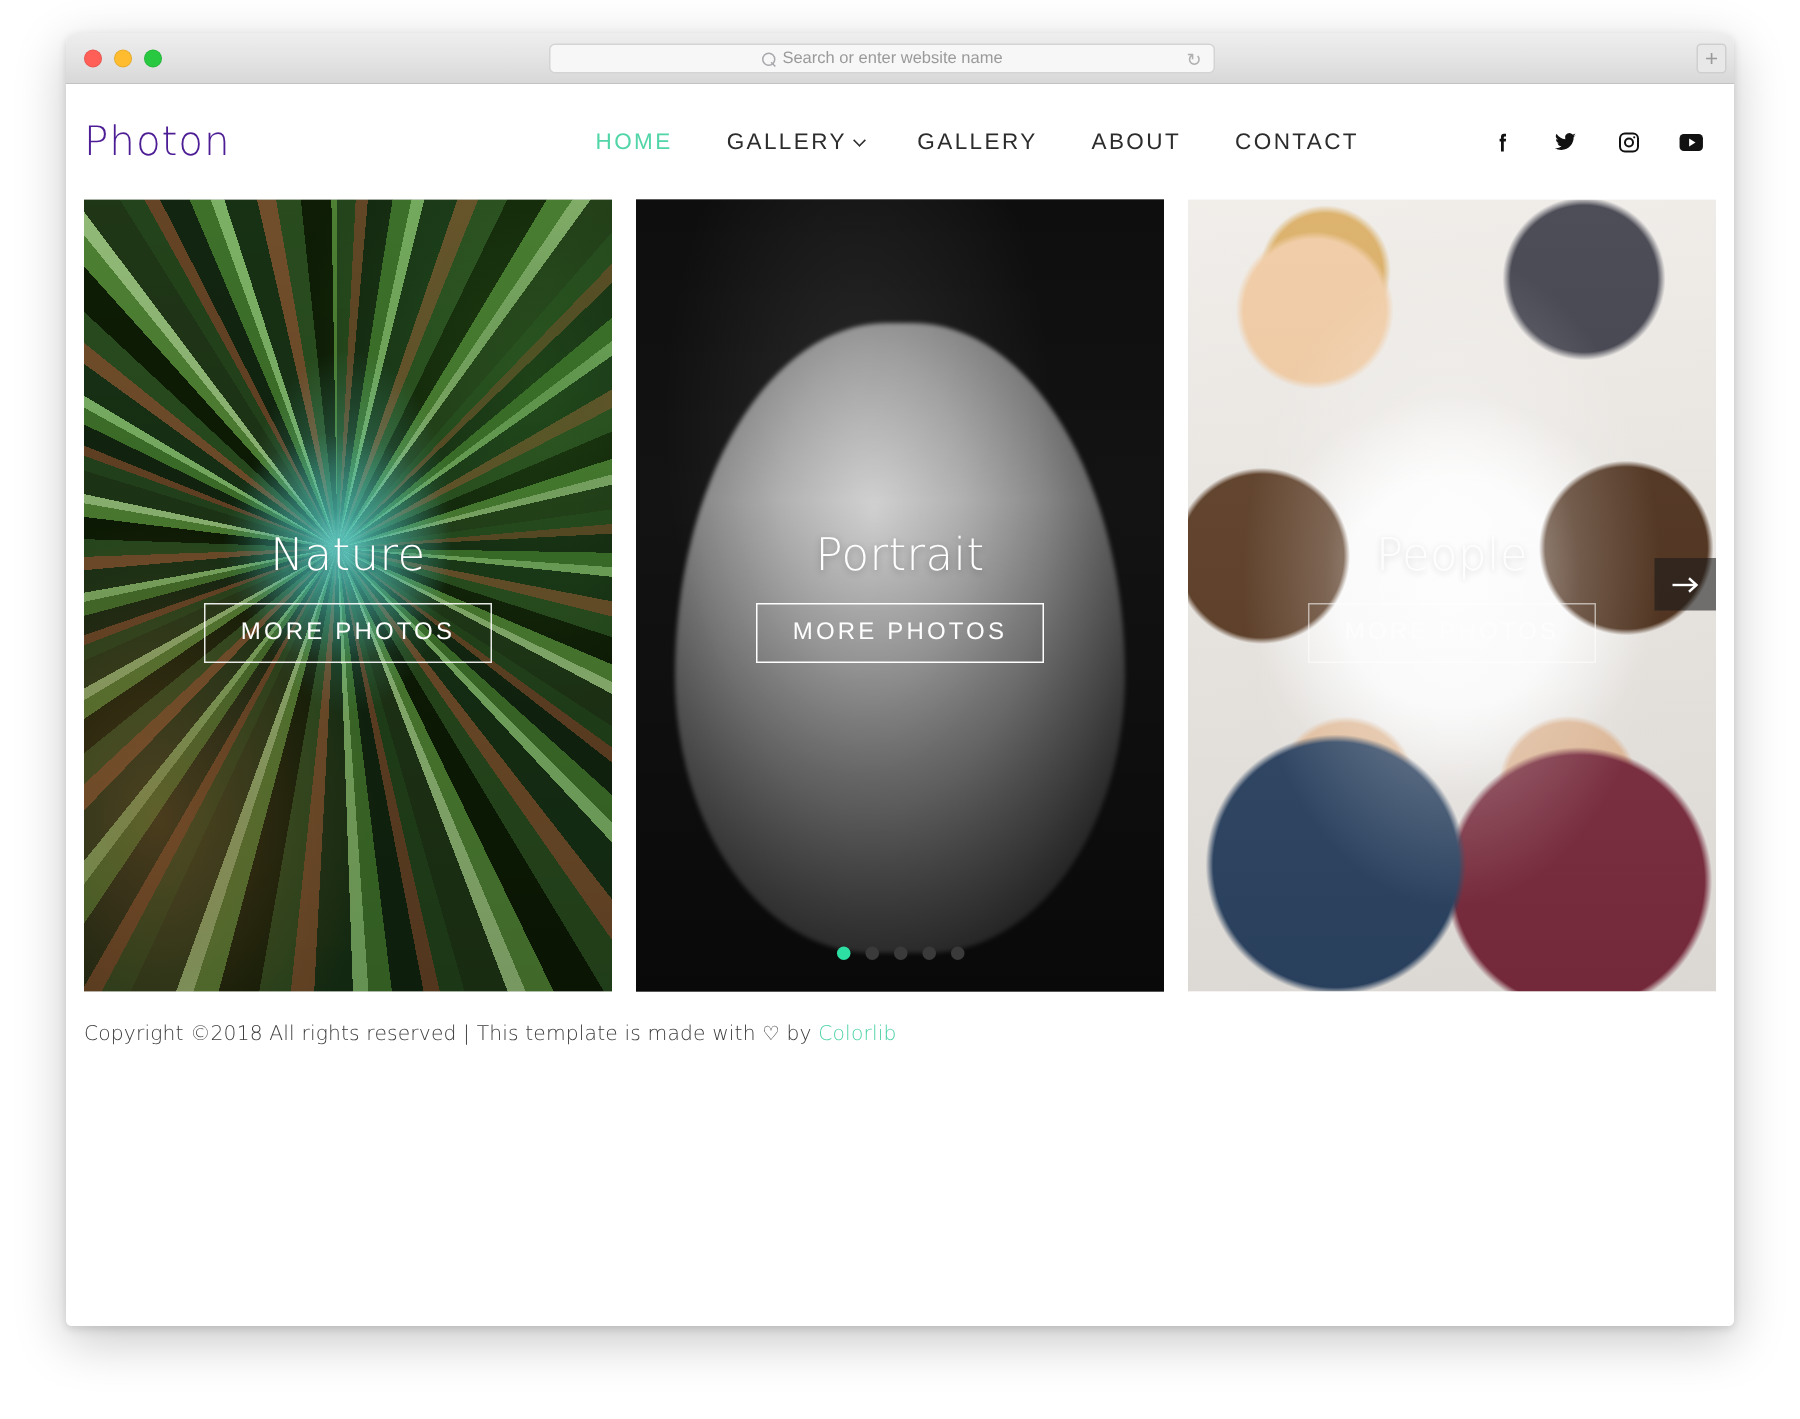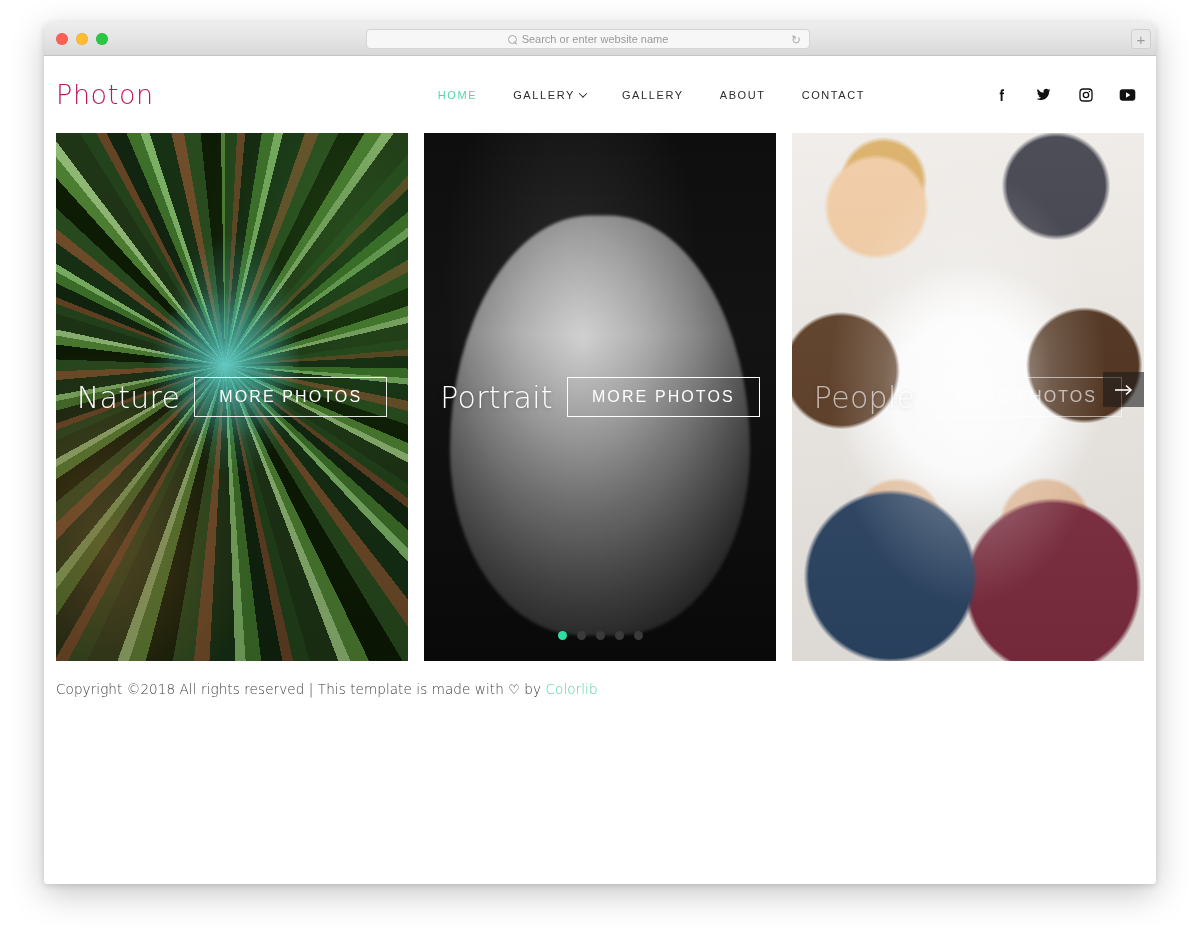--- a/index.html
+++ b/index.html
@@ -62,26 +62,26 @@
 
   
   .page { position:relative; background:#fff; height:828px; }
 
   .site-header {
     height:77px; display:flex; align-items:center;
     padding: 0 20px 0 12px;
   }
   .logo {
     font-family:"DejaVu Sans", sans-serif;
-    font-weight:300; font-size:27px; letter-spacing:.6px; color:#be185d;
+    font-weight:300; font-size:27px; letter-spacing:.6px; color:#4c1d95;
     width:320px; padding-left:0px;
   }
   .mainnav { flex:1; display:flex; justify-content:center; align-items:center; gap:36px; margin-left:-34px;}
   .navitem {
-    font-size:11px; letter-spacing:1.6px; color:#2c2c2c;
+    font-size:15px; letter-spacing:1.6px; color:#2c2c2c;
     font-family:"Liberation Sans", sans-serif;
     display:flex; align-items:center; gap:5px; cursor:pointer;
   }
   .navitem.active { color:#52d6a8; }
   .chev {
     display:inline-block; width:6px; height:6px;
     border-right:1.4px solid #2c2c2c; border-bottom:1.4px solid #2c2c2c;
     transform: rotate(45deg) translate(-1px,-1px);
   }
   .socials { display:flex; align-items:center; gap:25px; width:175px; justify-content:flex-end; }
@@ -92,21 +92,21 @@
   .slider { position:relative; height:528px; padding: 0 12px; display:flex; gap:16px; }
   .slide {
     position:relative; overflow:hidden;
     height:528px;
   }
   .slide.s1 { width:352px; }
   .slide.s2 { width:352px; background:#000000; }
   .slide.s3 { width:352px; }
 
   .slide-overlay {
-    position:absolute; inset:0; display:flex; flex-direction:row;
+    position:absolute; inset:0; display:flex; flex-direction:column;
     align-items:center; justify-content:center; gap:14px;
     padding-top:0px;
   }
   .slide-title {
     font-family:"DejaVu Sans", sans-serif;
     font-weight:300; font-size:30px; color:#fff; letter-spacing:.3px;
     text-shadow:0 1px 5px rgba(0,0,0,.28);
   }
   .more-btn {
     border:1.6px solid rgba(255,255,255,.9);

